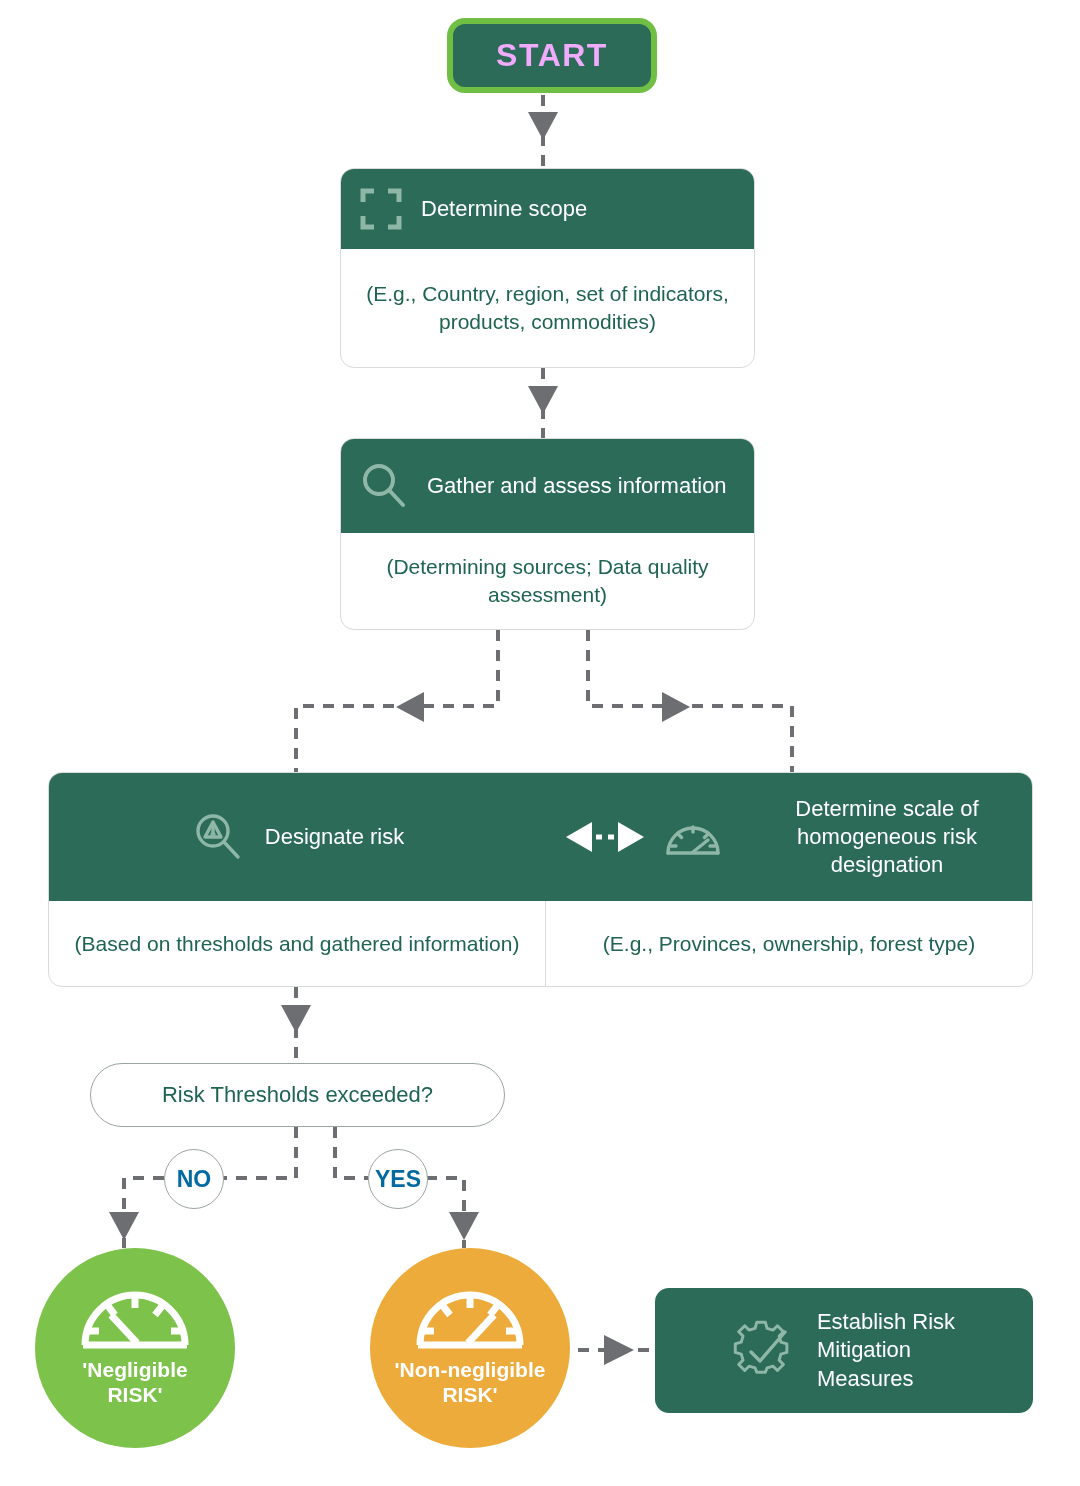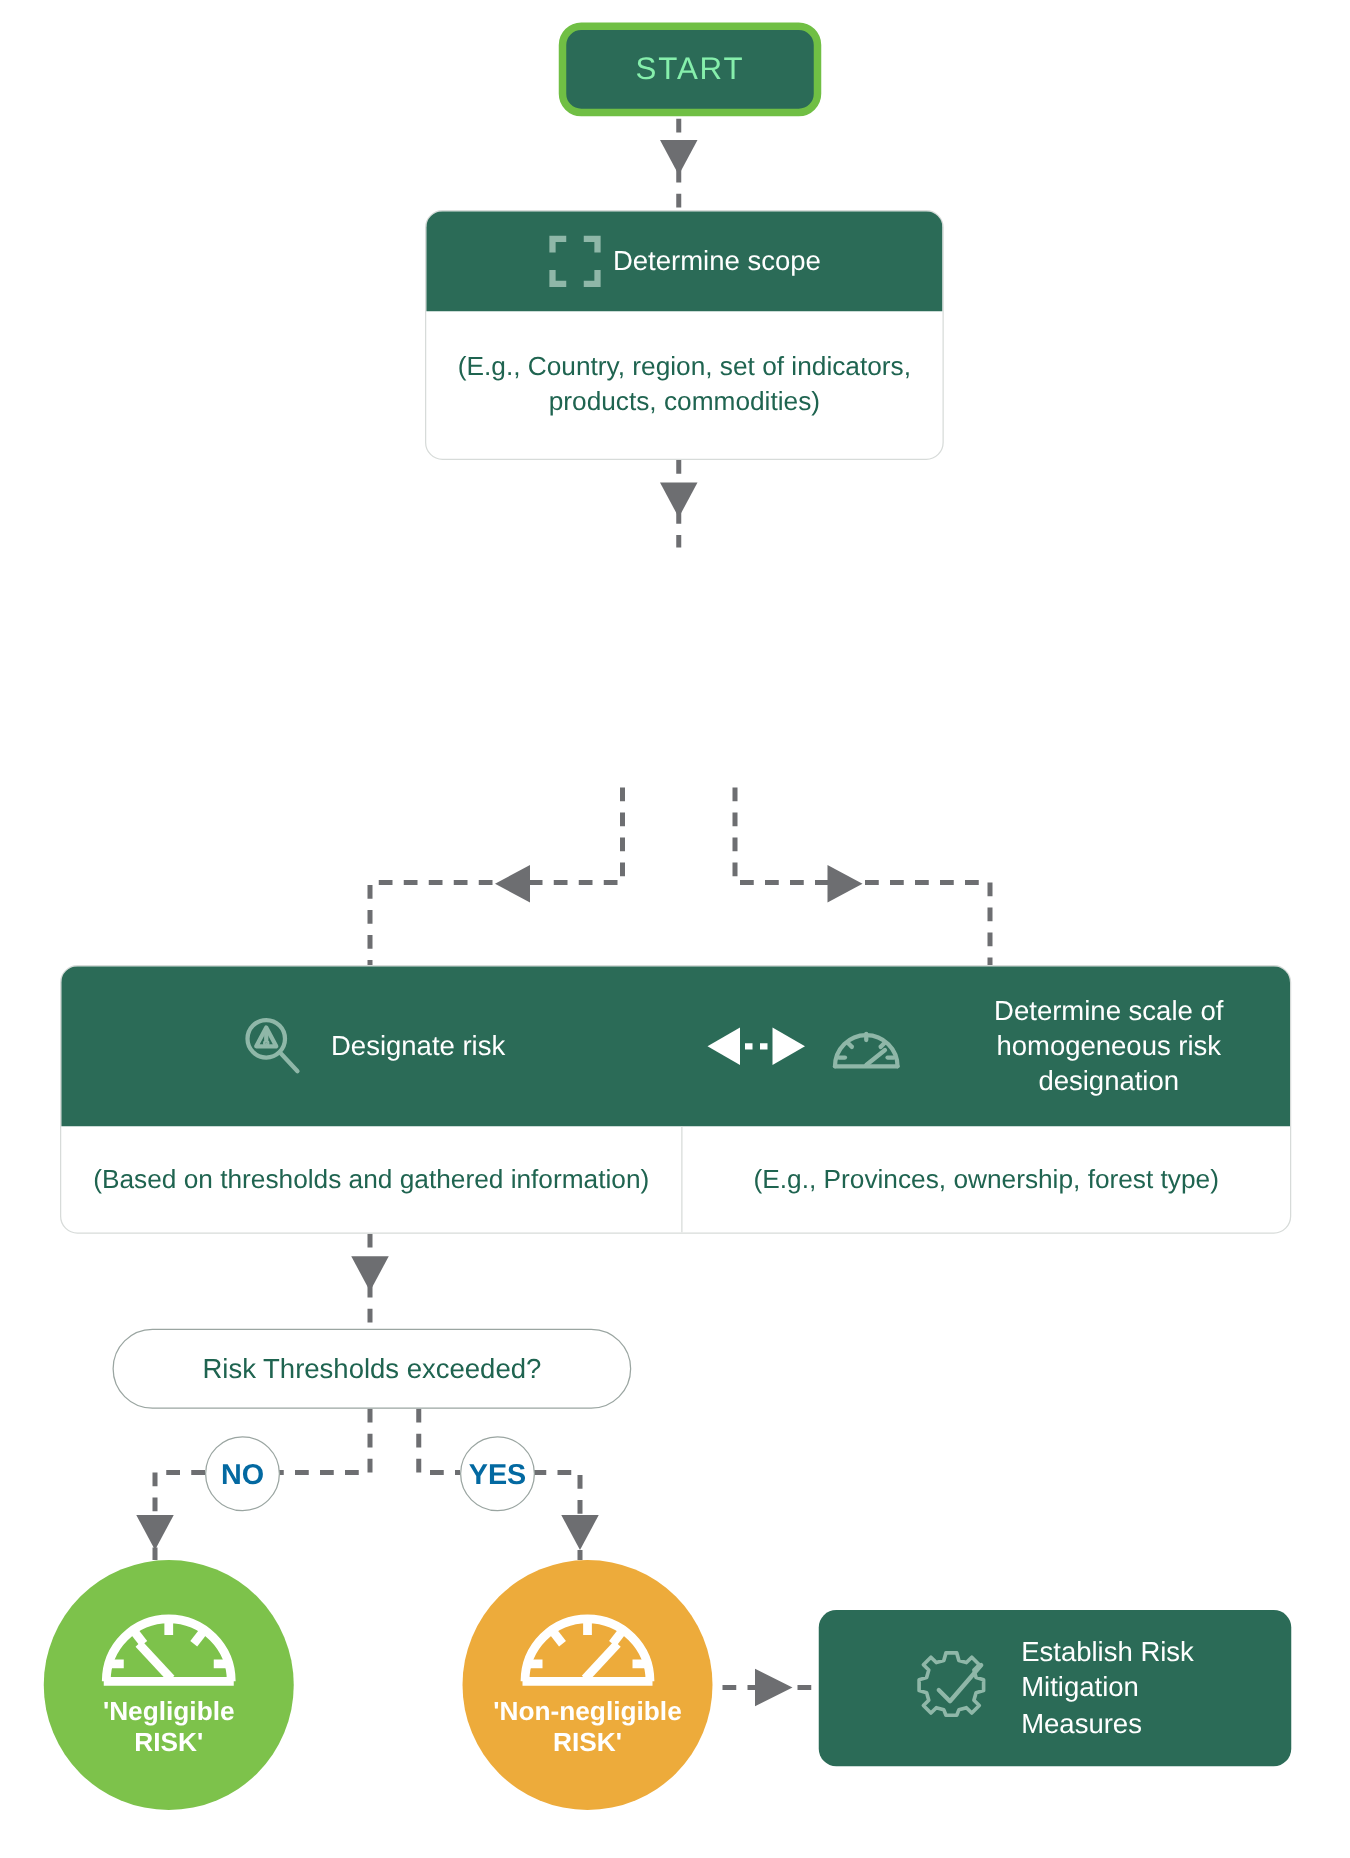--- a/index.html
+++ b/index.html
@@ -30,41 +30,40 @@
     width: 210px;
     height: 75px;
     background: #2b6b57;
     border: 6px solid #70bf44;
     border-radius: 18px;
     display: flex;
     align-items: center;
     justify-content: center;
   }
   .start-label {
-    color: #86efac;
-    font-size: 25px;
-    font-weight: normal;
+    color: #f0abfc;
+    font-size: 32px;
+    font-weight: bold;
     letter-spacing: 1.5px;
   }
 
   
   .card {
     background: #ffffff;
     border-radius: 14px;
     border: 1px solid #d7dbd9;
     overflow: hidden;
     display: flex;
     flex-direction: column;
   }
   .card-head {
     background: #2b6b57;
     display: flex;
     align-items: center;
-    justify-content: center;
-    gap: 8px;
+    gap: 18px;
     padding: 16px 18px;
     box-sizing: border-box;
   }
   .card-head-title {
     color: #ffffff;
     font-size: 22px;
     line-height: 1.28;
     text-align: center;
   }
   .card-body {
@@ -273,20 +272,36 @@
           </g>
         </svg>
       </span>
       <span class="card-head-title">Determine scope</span>
     </div>
     <div class="card-body">
       <span class="card-body-text">(E.g., Country, region, set of indicators, products, commodities)</span>
     </div>
   </div>
 
+  <div class="node card" id="gather-card">
+    <div class="card-head">
+      <span>
+        <svg class="icon" width="50" height="50" viewBox="0 0 50 50">
+          <g stroke="#8fb7a8" stroke-width="4" fill="none" stroke-linecap="round">
+            <circle cx="20" cy="19" r="14"></circle>
+            <line x1="30" y1="29" x2="44" y2="44"></line>
+          </g>
+        </svg>
+      </span>
+      <span class="card-head-title">Gather and assess information</span>
+    </div>
+    <div class="card-body">
+      <span class="card-body-text">(Determining sources; Data quality assessment)</span>
+    </div>
+  </div>
 
   <div class="node card" id="wide-card">
     <div class="card-head">
 
       <div class="head-half left">
         <span>
           <svg class="icon" width="54" height="54" viewBox="0 0 54 54">
             <g stroke="#8fb7a8" stroke-width="3.4" fill="none" stroke-linecap="round" stroke-linejoin="round">
               <circle cx="22" cy="21" r="15"></circle>
               <polygon points="22,12 30,27 14,27"></polygon>

